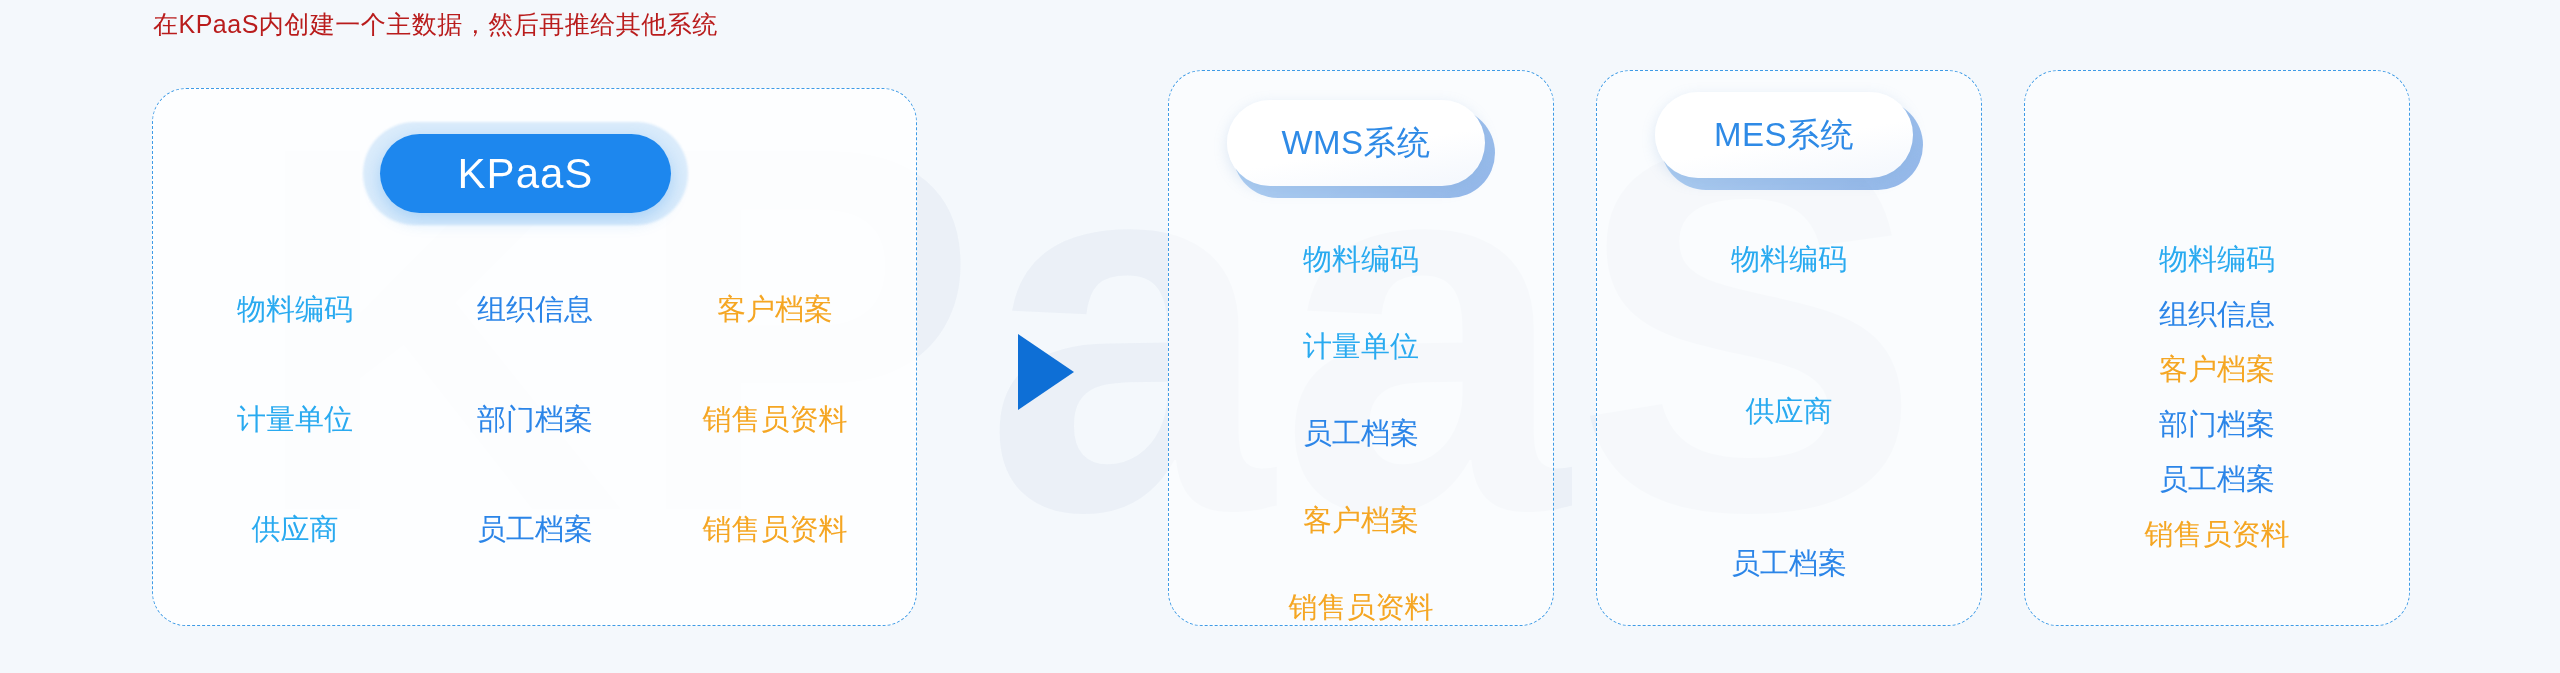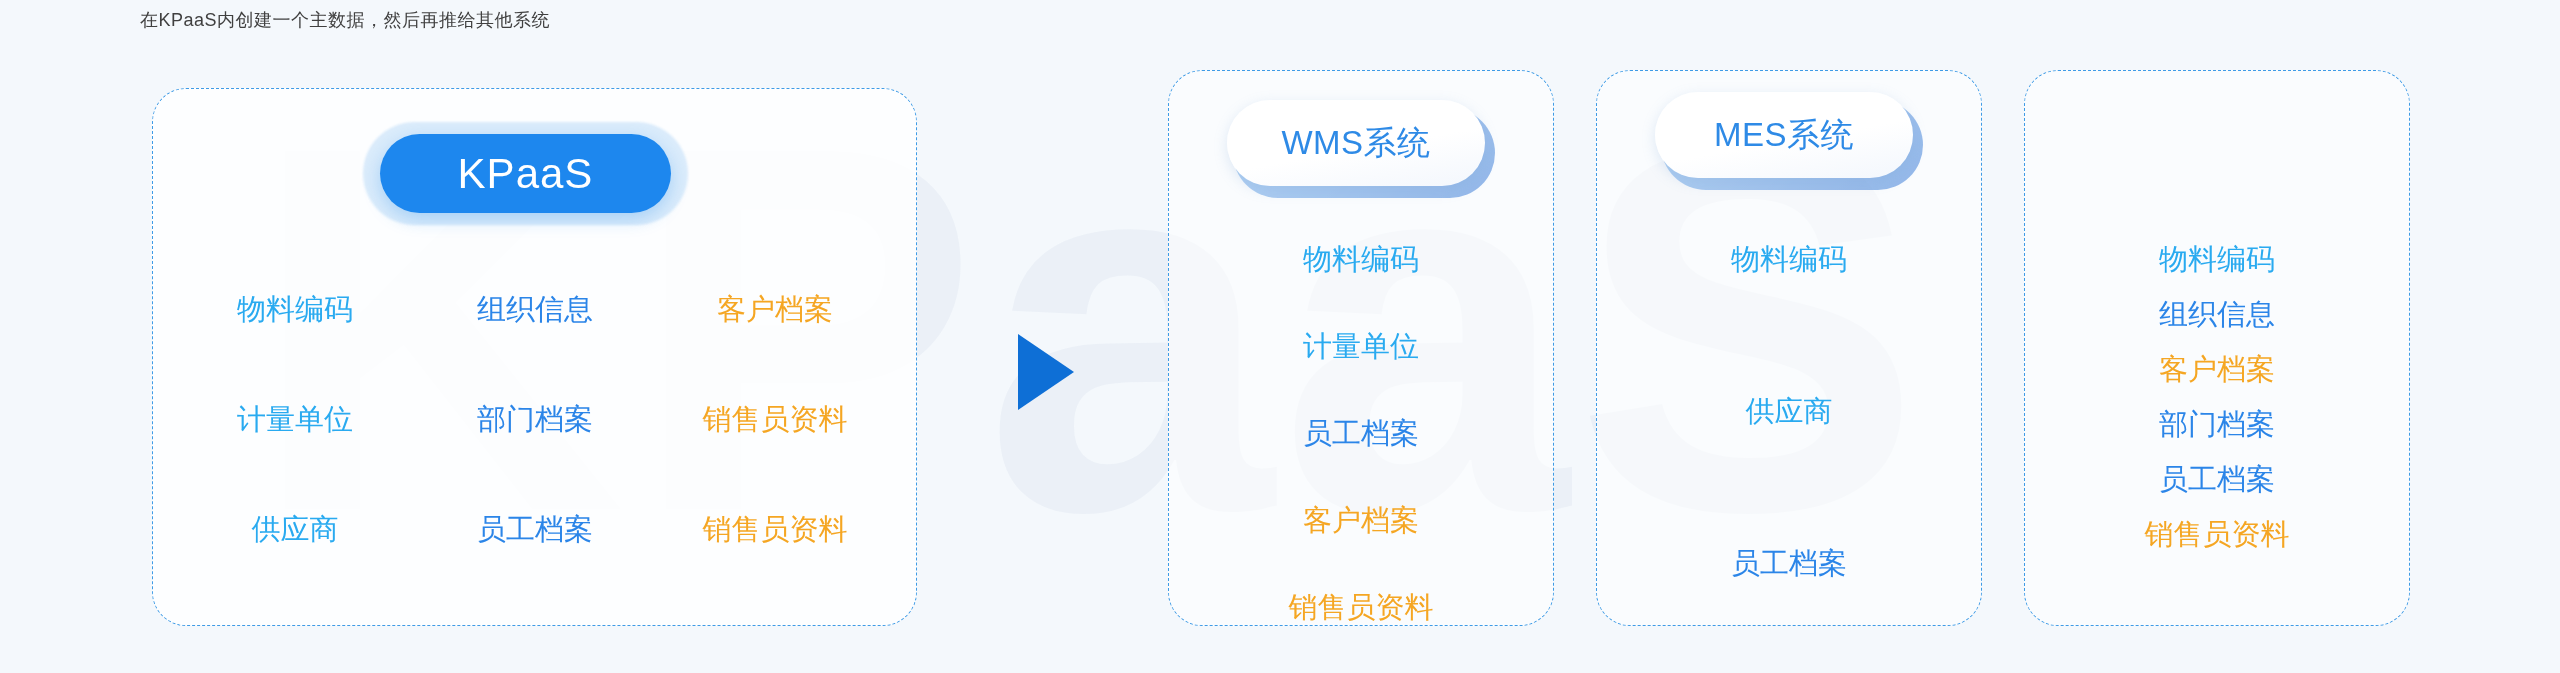--- a/index.html
+++ b/index.html
@@ -20,22 +20,22 @@
     opacity:.65;
     white-space:nowrap;
     user-select:none;
     z-index:0;
     font-family:"Liberation Sans","DejaVu Sans",sans-serif;
   }
   .stage{position:relative;z-index:2;width:100%;height:100%;}
 
   
   .title{
-    position:absolute;left:140px;top:8px;
-    font-size:18px;color:#404040;letter-spacing:.5px;
+    position:absolute;left:153px;top:8px;
+    font-size:25px;color:#b91c1c;letter-spacing:.5px;
     white-space:nowrap;
   }
 
   
   .card{
     position:absolute;
     border:1.6px dashed #3e9be6;
     border-radius:34px;
     background:rgba(255,255,255,.55);
     box-sizing:border-box;

